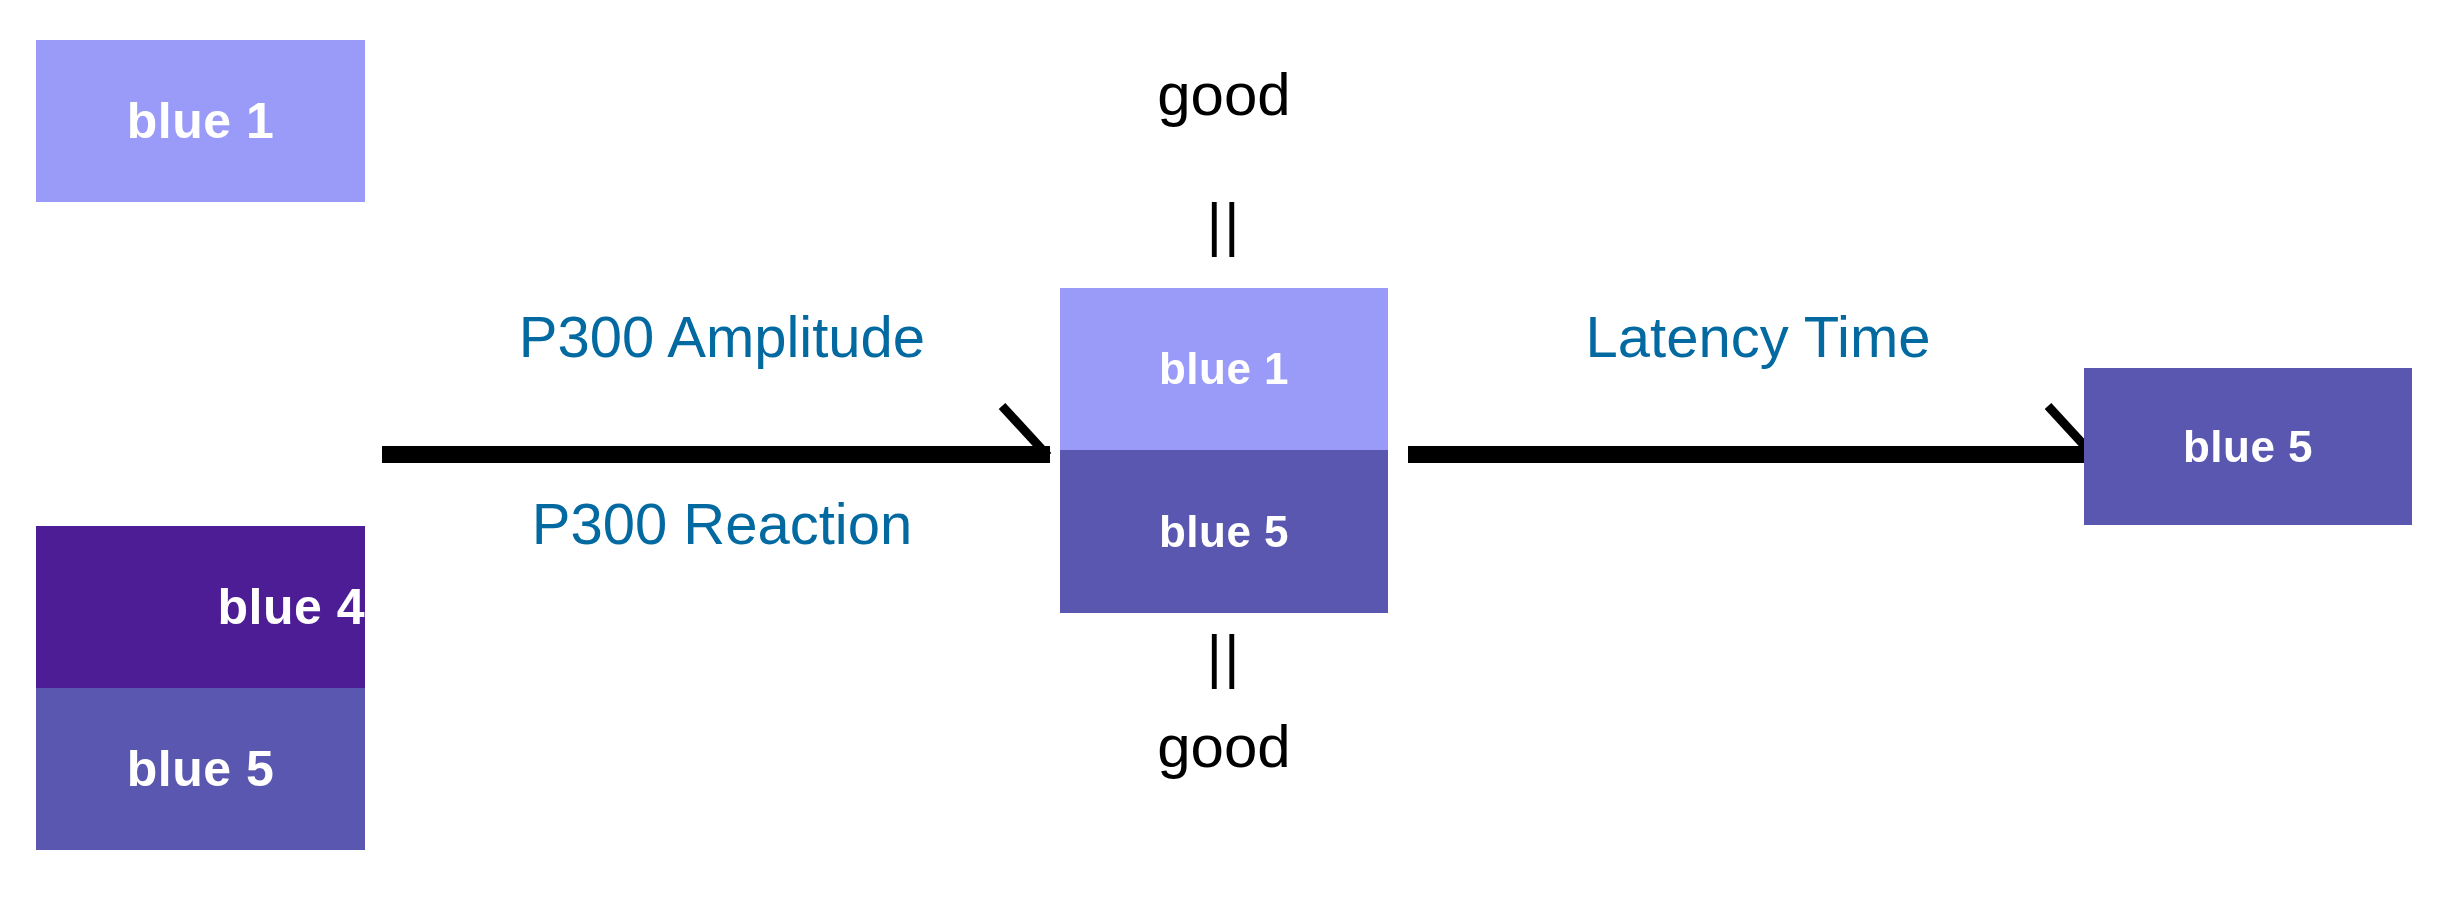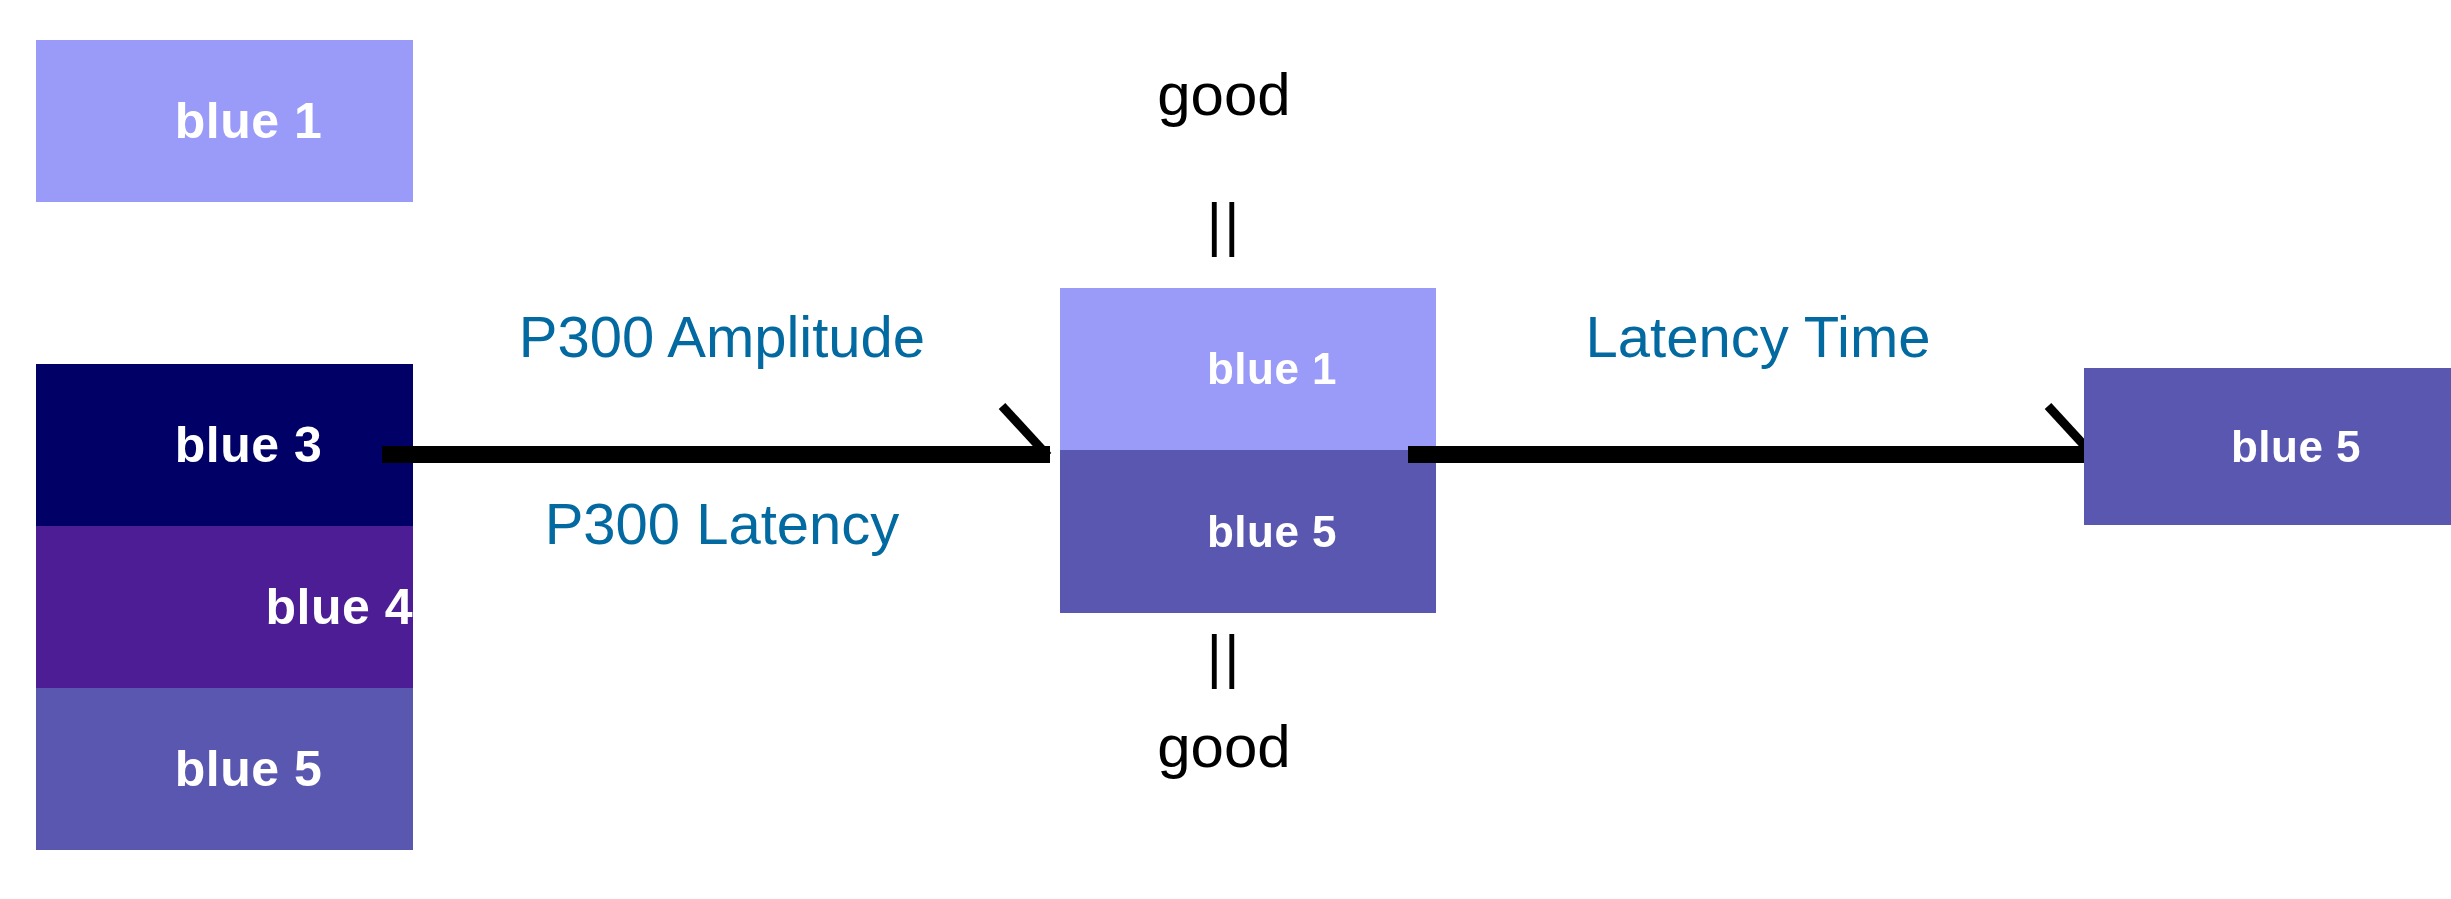--- a/index.html
+++ b/index.html
@@ -23,21 +23,20 @@
     position: absolute;
     display: flex;
     align-items: center;
     justify-content: center;
     color: #ffffff;
     font-weight: bold;
     font-family: "Liberation Sans", sans-serif;
     letter-spacing: 0.5px;
     white-space: nowrap;
     user-select: none;
-    padding-left: 48px;
   }
 
   
   #left-stack {
     position: absolute;
     left: 36px;
     top: 40px;
     width: 329px;
     height: 810px;
   }
@@ -116,23 +115,20 @@
 </style>
 </head>
 <body>
 
 <div id="canvas">
 
   <div id="left-stack">
     <div class="box b1" style="background:#9A9AF8;">
       <span>blue 1</span>
     </div>
-    <div class="box b3" style="background:#000066;">
-      <span>blue 3</span>
-    </div>
     <div class="box b4" style="background:#4c1d95;justify-content:flex-end;">
       <span>blue 4</span>
     </div>
     <div class="box b5" style="background:#5A57B0;">
       <span>blue 5</span>
     </div>
   </div>
 
   <div class="arrow" style="left:382px; top:390px; width:680px; height:80px;">
 
@@ -141,21 +137,21 @@
     <svg class="arrow-head" style="left:600px; top:0px;" width="90" height="80" viewBox="0 0 90 80">
       <line x1="20" y1="16" x2="66" y2="66" stroke="#000000" stroke-width="9" stroke-linecap="butt"></line>
     </svg>
   </div>
 
   <div class="arrow-label" style="left:382px; top:370px; width:680px; transform:translateY(-100%);">
     <span>P300 Amplitude</span>
   </div>
 
   <div class="arrow-label" style="left:382px; top:490px; width:680px;">
-    <span>P300 Latency</span>
+    <span>P300 Reaction</span>
   </div>
 
   <div class="annot annot-good" style="left:1060px; top:60px; width:328px;">
     <span>good</span>
   </div>
 
   <div class="annot annot-eq" style="left:1060px; top:190px; width:328px;">
     <span>||</span>
   </div>
 

